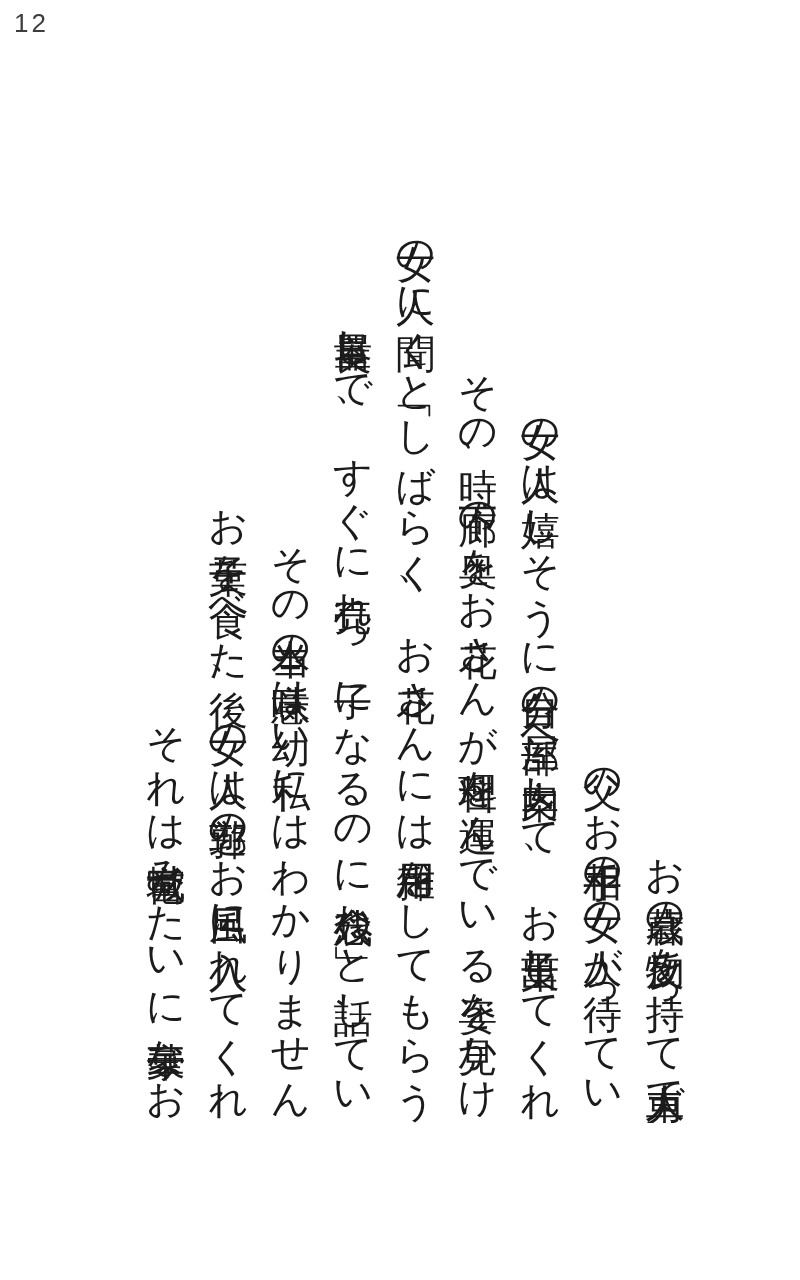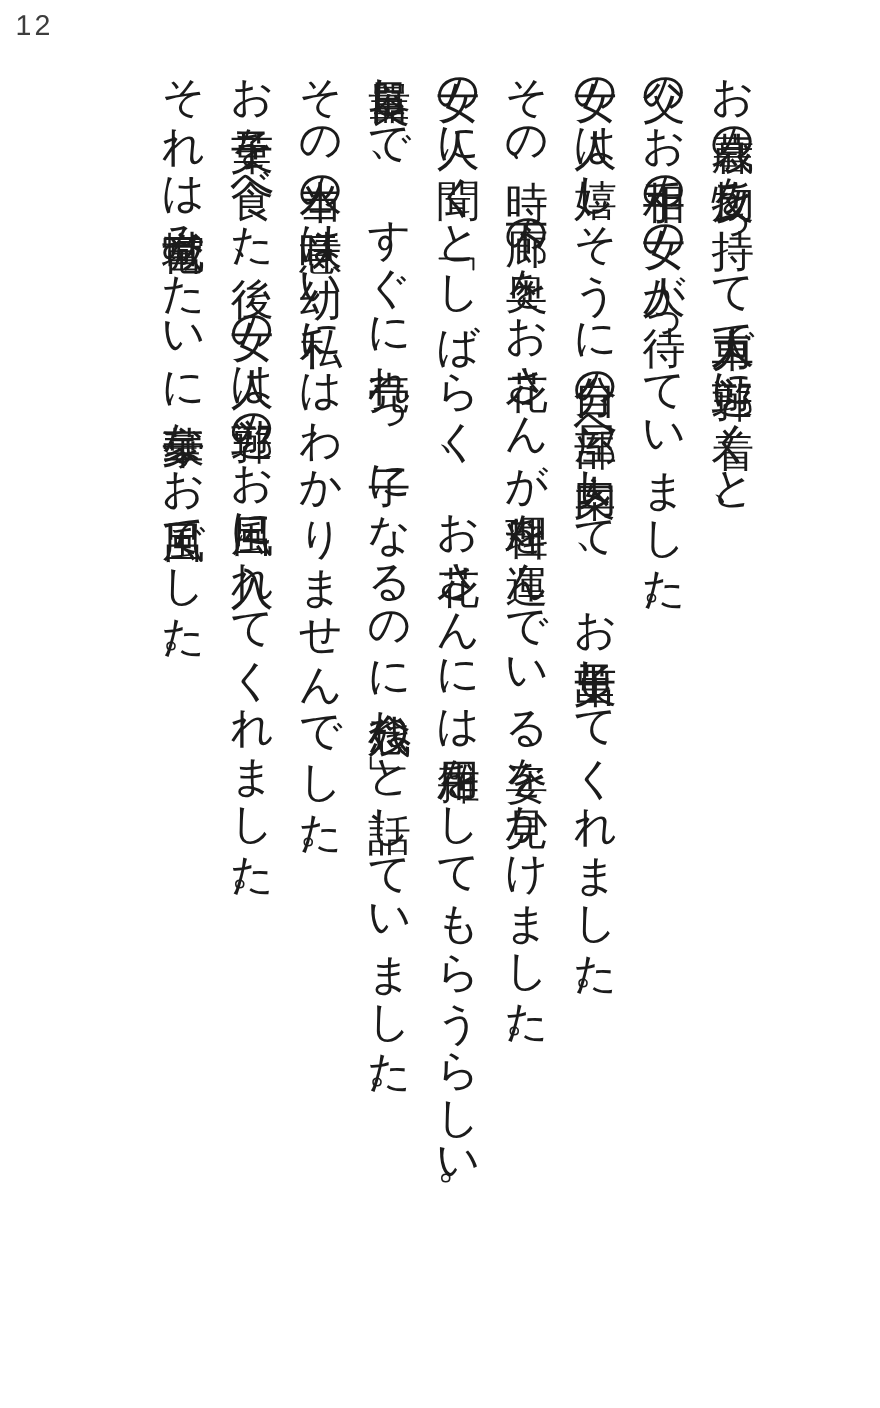--- a/index.html
+++ b/index.html
@@ -7,20 +7,21 @@
     padding: 0;
     background: #ffffff;
   }
   .page {
     position: relative;
     width: 800px;
     height: 1123px;
     background: #ffffff;
     overflow: hidden;
     font-family: "Liberation Sans", "DejaVu Sans", sans-serif;
+    text-align: right;
   }
   .page-number {
     position: absolute;
     top: 8px;
     left: 14px;
     font-size: 26px;
     letter-spacing: 3px;
     color: #3d3d3d;
     font-family: "Liberation Sans", "DejaVu Sans", sans-serif;
   }

